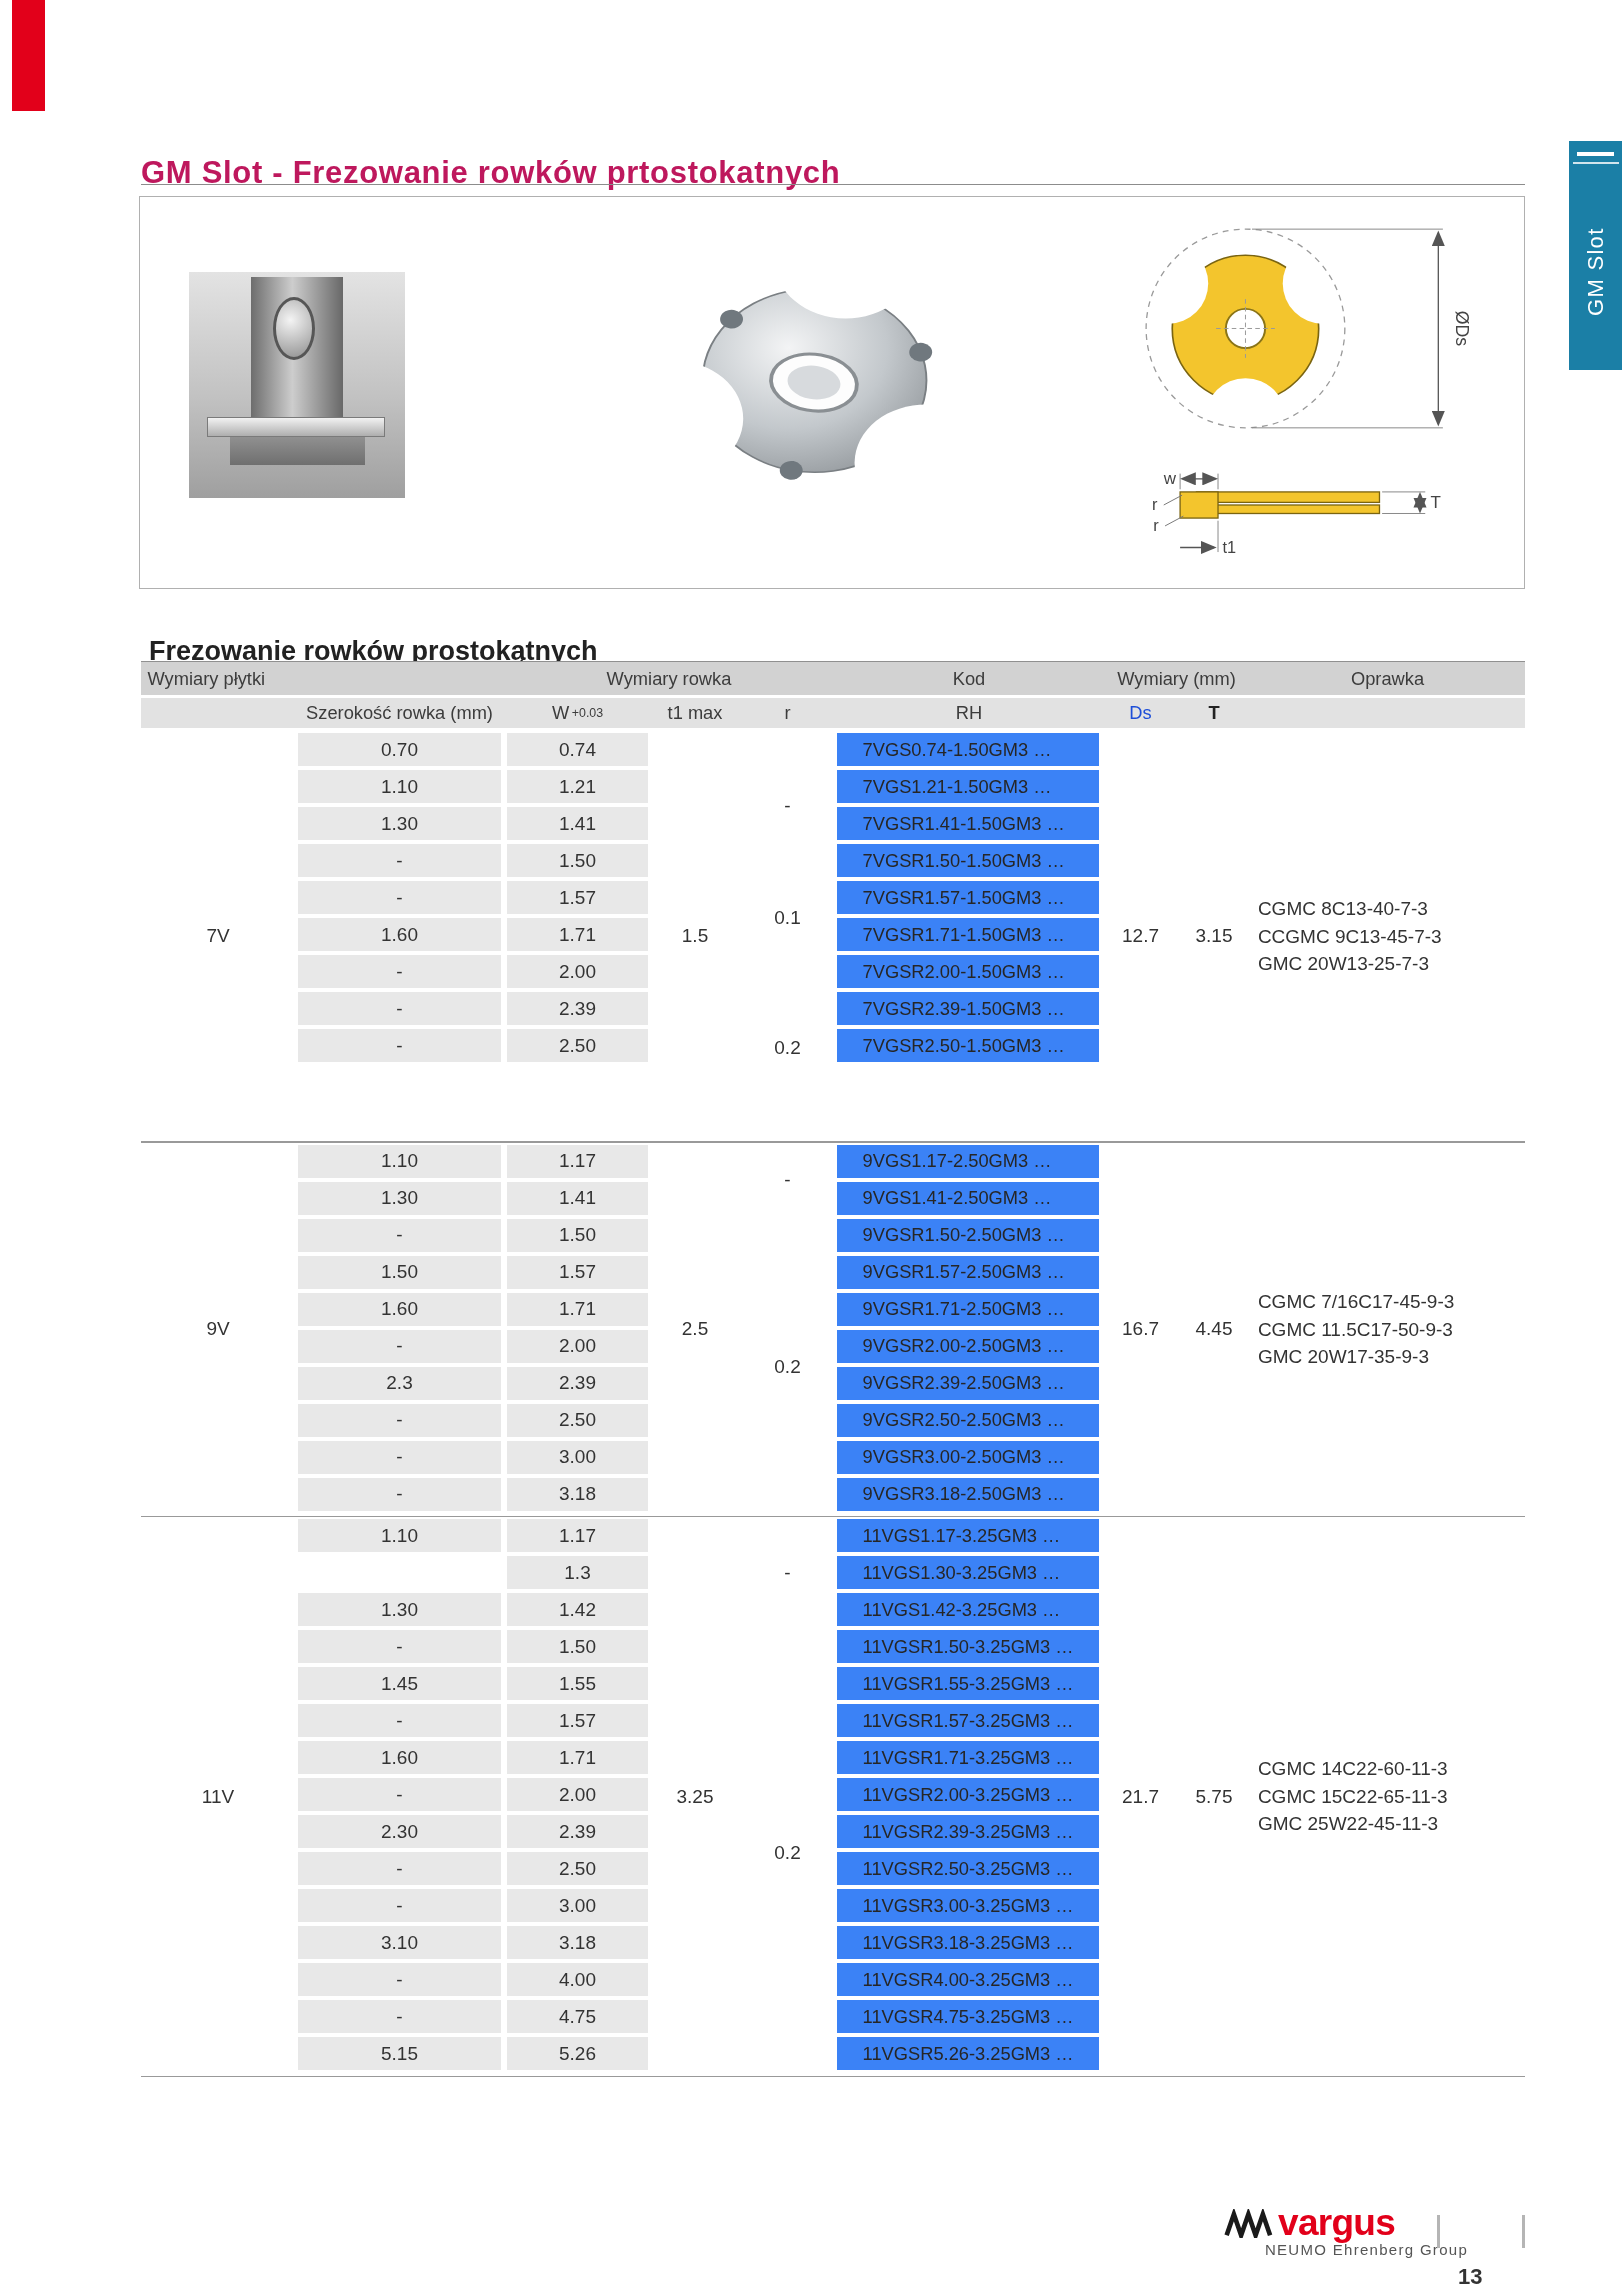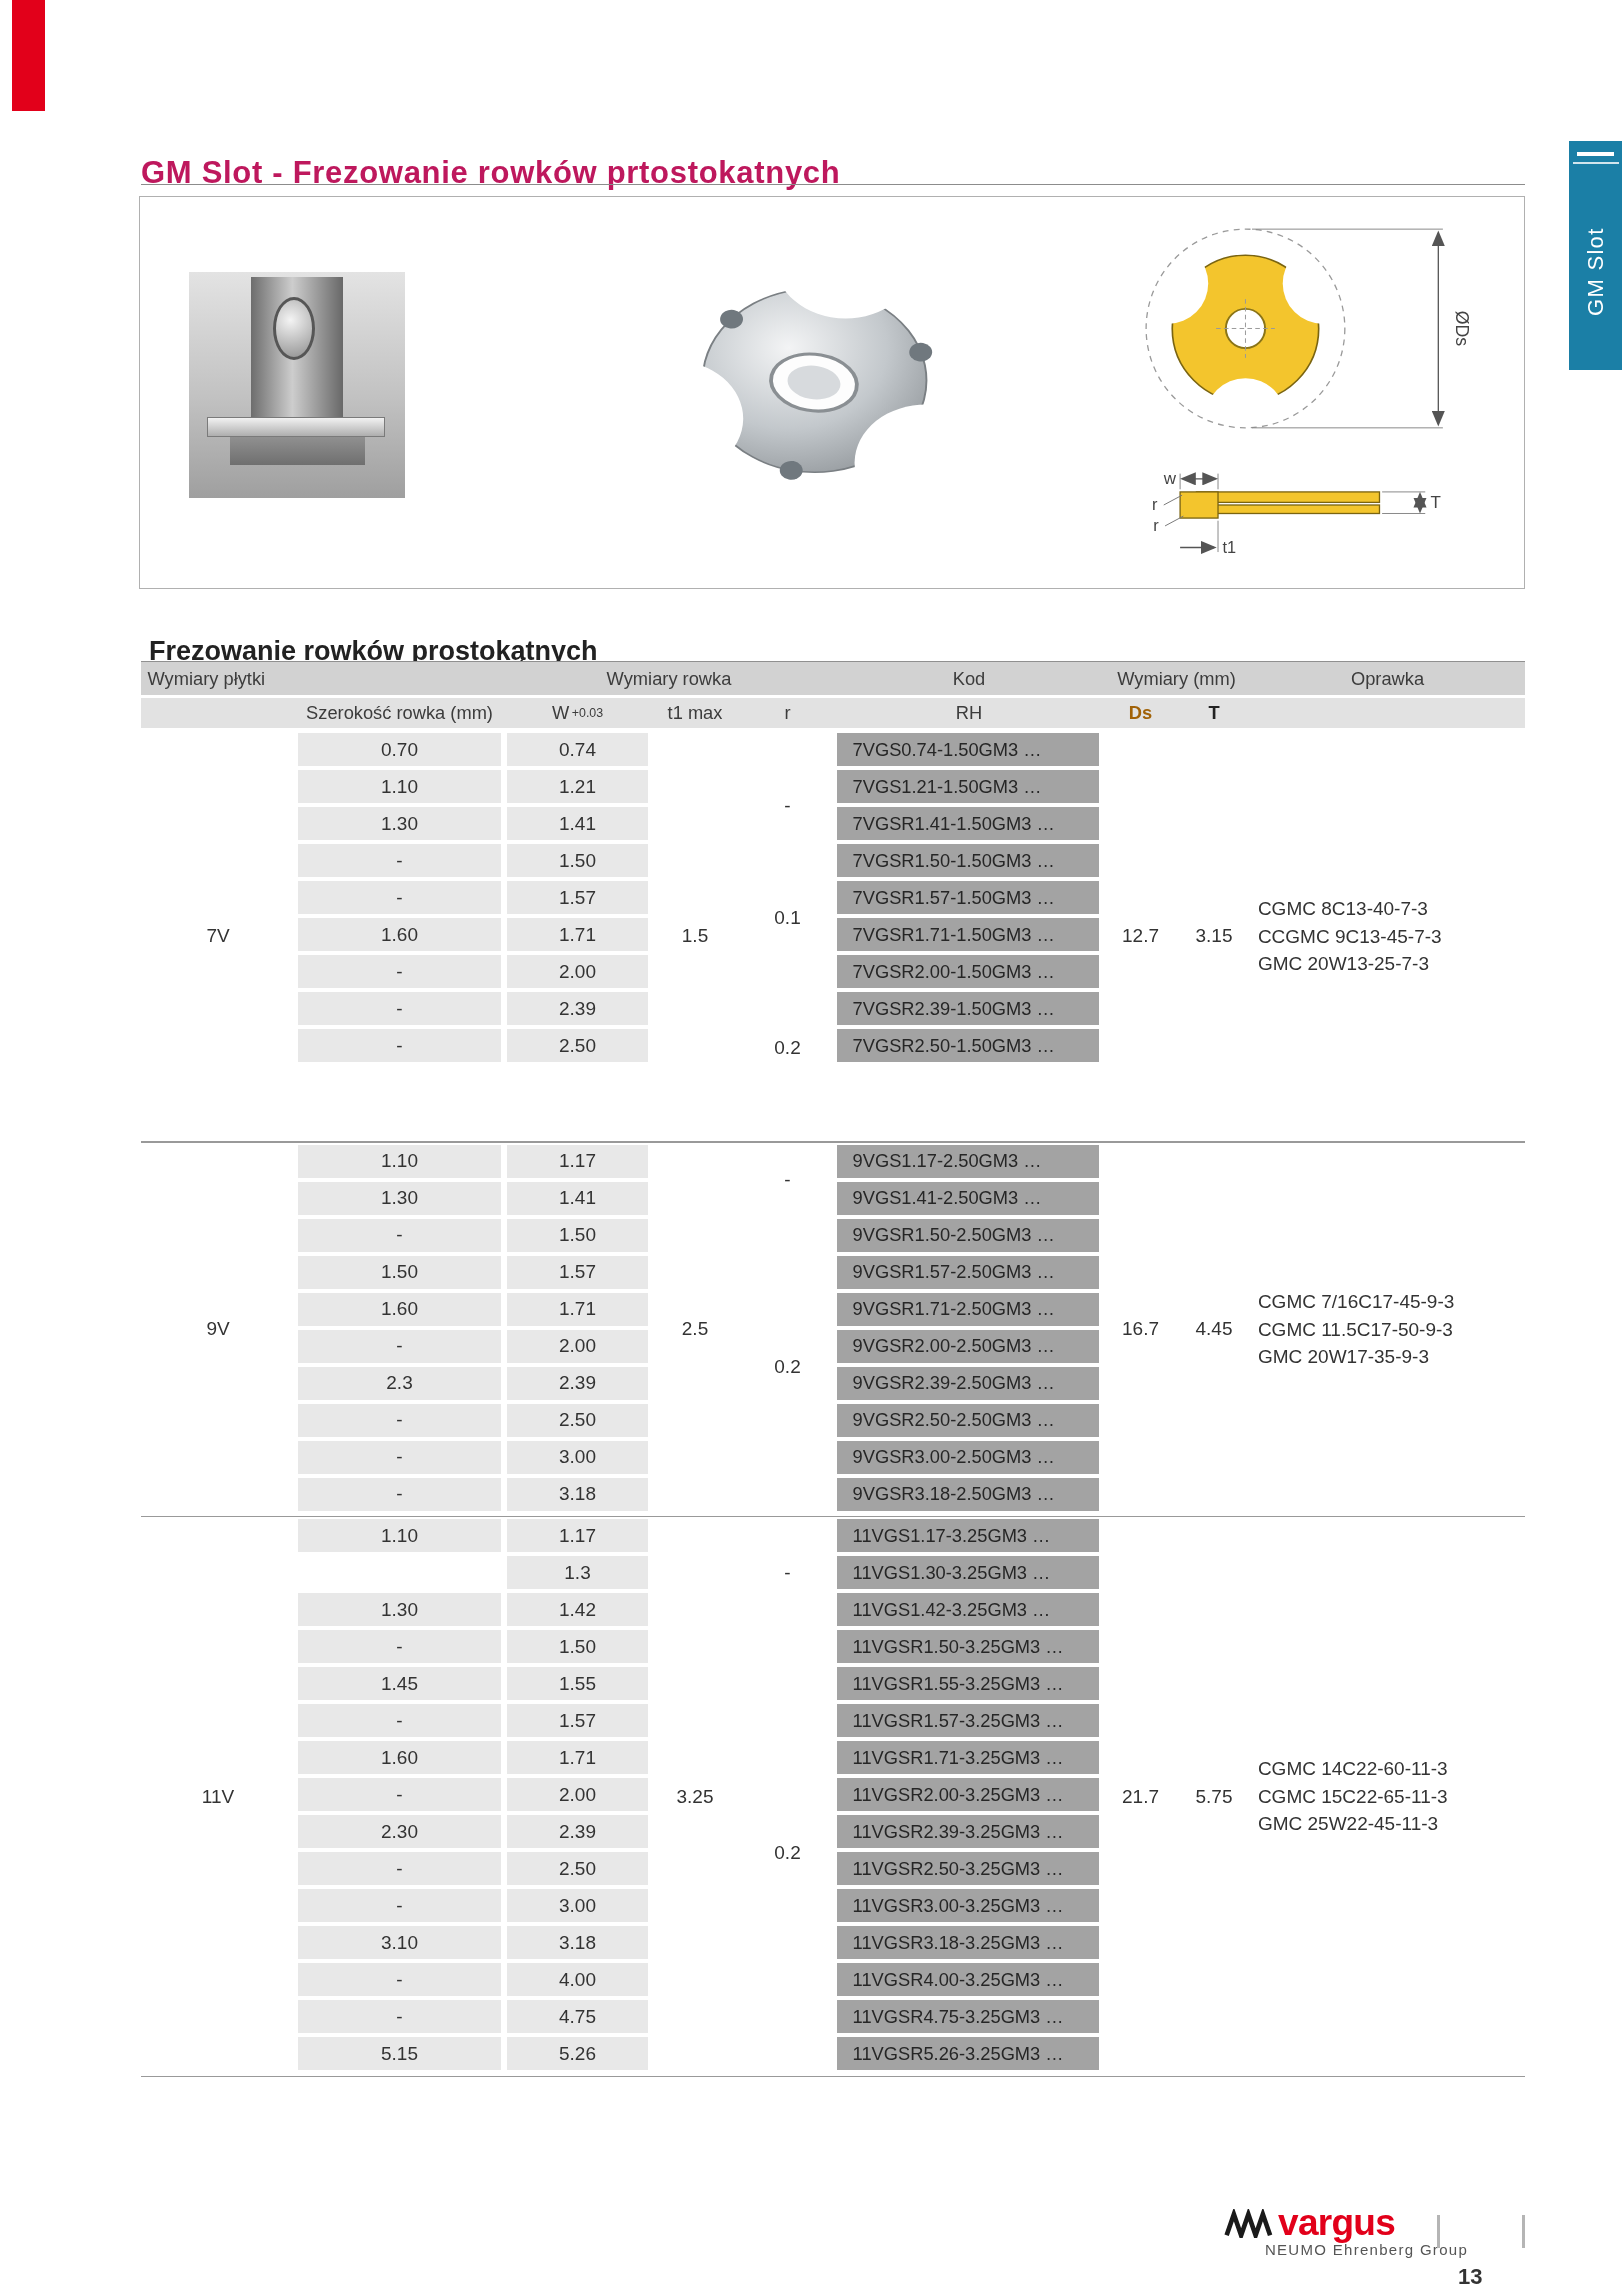--- a/index.html
+++ b/index.html
@@ -41,30 +41,30 @@
   .h-plytki{left:6.5px;justify-content:flex-start;}
   .h-rowka{left:363px;width:330px;}
   .h-kod{left:694px;width:268px;}
   .h-mm{left:962px;width:147px;}
   .h-opr{left:1109px;width:275px;}
   .h-szer{left:154px;width:209px;}
   .h-w{left:363px;width:147px;}
   .h-t1{left:510px;width:88px;}
   .h-r{left:599px;width:95px;}
   .h-rh{left:694px;width:268px;}
-  .h-ds{left:962px;width:75px;font-weight:bold;color:#a16207;}
+  .h-ds{left:962px;width:75px;font-weight:normal;color:#1d4ed8;}
   .h-t{left:1037px;width:72px;font-weight:bold;color:#222;}
   .wtol{font-size:12.4px;vertical-align:super;margin-left:2.6px;}
 
   .tgroup{position:relative;}
   .trow{display:flex;height:37px;}
   .tc{height:37px;display:flex;align-items:center;justify-content:center;box-sizing:border-box;}
   .cgp{width:154px}.cs{width:209px}.cw{width:147px}.ct1{width:88px}.crr{width:95px}.ck{width:268px}.cds{width:75px}.ctt{width:72px}.cop{width:275px}
   .cellbox{width:calc(100% - 6.5px);height:33px;background:#e8e8e8;display:flex;align-items:center;justify-content:center;font-size:19px;color:#333;}
-  .kodbox{width:calc(100% - 5.2px);height:33px;background:#a3a3a3;display:flex;align-items:center;padding-left:16px;box-sizing:border-box;font-size:18.3px;color:#262626;}
+  .kodbox{width:calc(100% - 5.2px);height:33px;background:#3b82f6;display:flex;align-items:center;padding-left:26px;box-sizing:border-box;font-size:18.3px;color:#262626;}
   .ov{position:absolute;top:0;height:100%;display:flex;align-items:center;justify-content:center;font-size:19px;color:#333;}
   .ov-group{left:0;width:154px;}
   .ov-t1{left:510px;width:88px;}
   .ov-r{left:599px;width:95px;height:auto;}
   .ov-ds{left:962px;width:75px;}
   .ov-t{left:1037px;width:72px;}
   .ov-opr{left:1109px;width:275px;flex-direction:column;align-items:flex-start;justify-content:center;padding-left:7.9px;box-sizing:border-box;}
   .oprline{font-size:19px;line-height:27.5px;color:#333;white-space:nowrap;text-align:right;}
   .gsep{height:1.3px;background:#999;}
 

